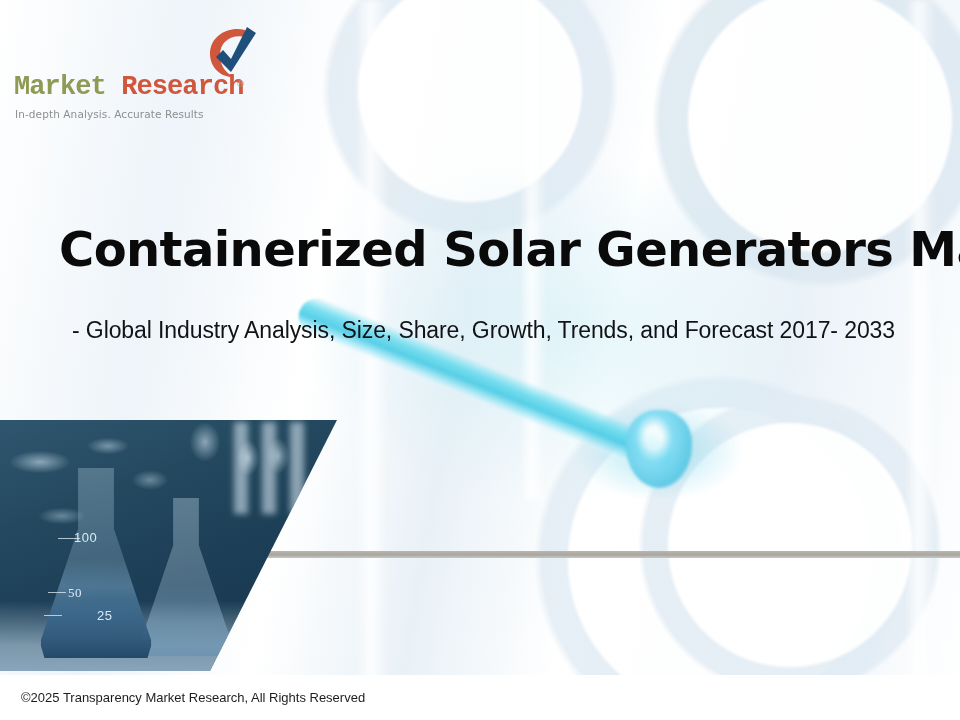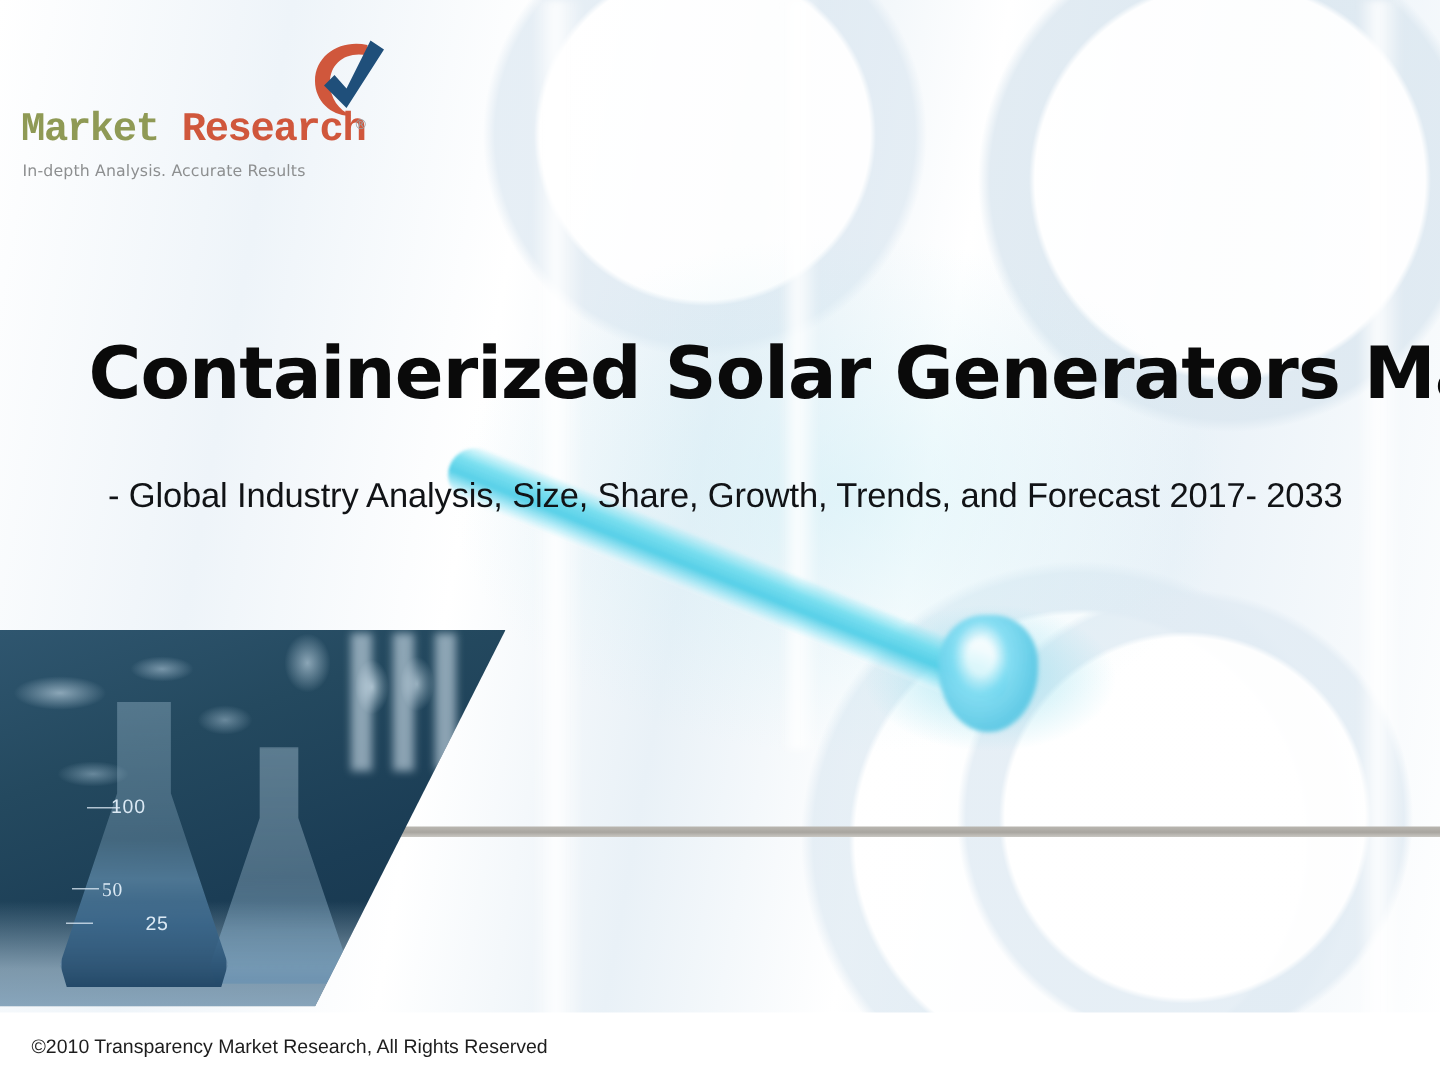--- a/index.html
+++ b/index.html
@@ -310,15 +310,15 @@
         <path d="M49 3 L58 9 L33 48 L18 33 L25 26 L33 35 Z" fill="#1f4f7a"></path>
       </svg>
     </div>
     <div class="logo-reg">®</div>
   </div>
 
   <div class="title">Containerized Solar Generators Market</div>
   <div class="subtitle">- Global Industry Analysis, Size, Share, Growth, Trends, and Forecast 2017- 2033</div>
 
   <div class="footer-band"></div>
-  <div class="footer-text">©2010 Transparency Market Research, All Rights Reserved</div>
+  <div class="footer-text">©2025 Transparency Market Research, All Rights Reserved</div>
 
 </div>
 
 </body></html>

